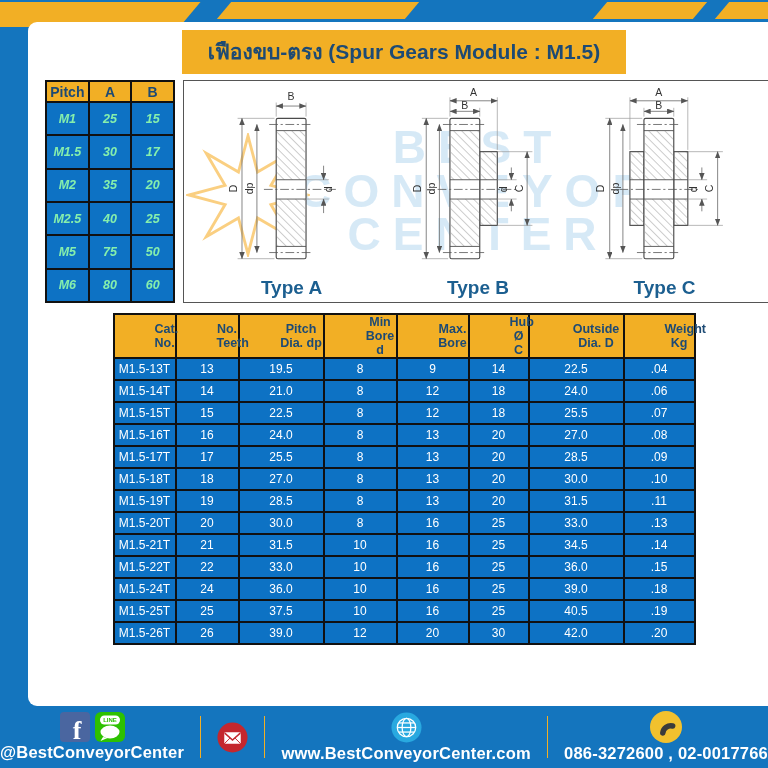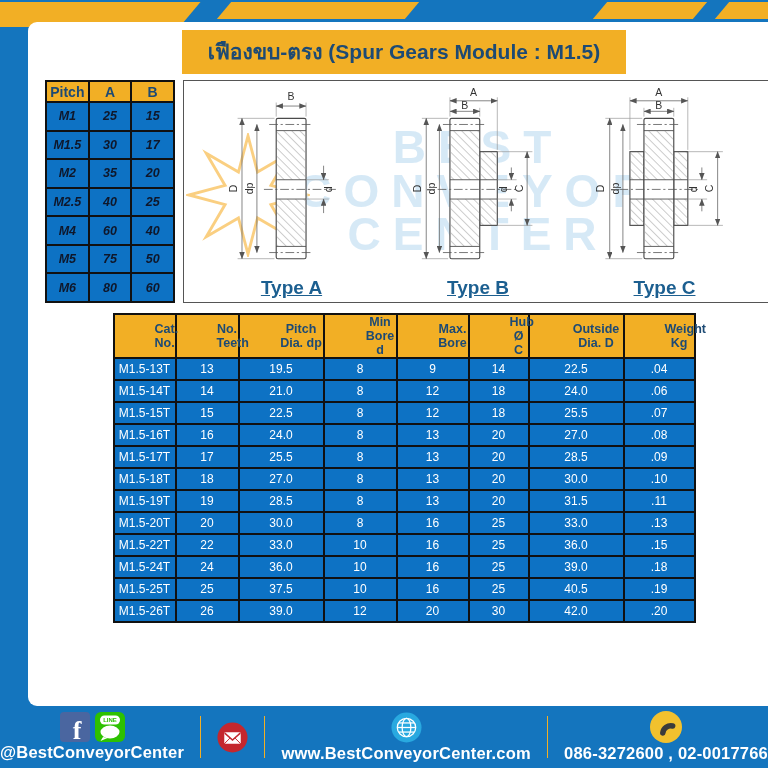--- a/index.html
+++ b/index.html
@@ -26,31 +26,31 @@
   .title-bar{margin:8px auto 0;width:fit-content;max-width:660px;background:var(--accent-yellow);
     color:var(--navy);font-size:21px;font-weight:bold;padding:5px 26px 6px;white-space:nowrap;}
 
   .upper{display:flex;margin:6px 7px 0 17px;height:223px;}
 
   
   table{border-collapse:collapse;}
   .pitch{width:130px;table-layout:fixed;}
   .pitch th,.pitch td{border:2px solid #111;text-align:center;font-weight:bold;}
   .pitch th{background:var(--accent-yellow);color:var(--navy);font-size:14px;height:21px;}
-  .pitch td{background:var(--cell-blue);color:#0f172a;font-size:12.5px;height:20.5px;font-style:italic;}
+  .pitch td{background:var(--cell-blue);color:#86efac;font-size:12.5px;height:20.5px;font-style:italic;}
 
   
   .diagram-box{flex:1;margin-left:8px;border:1.5px solid #555;position:relative;
     display:flex;justify-content:space-evenly;align-items:flex-start;padding-top:4px;overflow:hidden;background:#fff;}
   .wm{position:absolute;inset:0;display:flex;flex-direction:column;justify-content:center;align-items:center;
     color:var(--wm-blue);font-weight:bold;font-size:46px;letter-spacing:12px;line-height:.95;z-index:0;opacity:.75;}
   .wm-star{position:absolute;left:2px;top:52px;z-index:0;opacity:.55;}
   .diagram{position:relative;z-index:1;display:flex;flex-direction:column;align-items:center;}
   .diagram svg.gear{width:158px;height:193px;}
-  .type-label{font-size:19px;font-weight:bold;color:var(--type-blue);margin-top:-1px;text-decoration:underline;}
+  .type-label{font-size:19px;font-weight:bold;color:var(--type-blue);margin-top:-1px;}
 
   
   .spec-wrap{margin-top:10px;display:flex;justify-content:center;}
   .spec{table-layout:fixed;width:581px;}
   .spec th,.spec td{border:2px solid #111;text-align:center;}
   .spec th{background:var(--accent-yellow);color:var(--navy);font-size:12.5px;font-weight:bold;height:25px;padding-left:40px;}
   .spec td{background:var(--cell-blue);color:#fff;font-size:12px;height:20px;line-height:20px;}
 
   
   .footer{position:absolute;bottom:0;left:0;right:0;height:62px;display:flex;align-items:center;
@@ -104,25 +104,20 @@
           </tr>
           <tr>
             <td>M2</td>
             <td>35</td>
             <td>20</td>
           </tr>
           <tr>
             <td>M2.5</td>
             <td>40</td>
             <td>25</td>
-          </tr>
-          <tr>
-            <td>M4</td>
-            <td>60</td>
-            <td>40</td>
           </tr>
           <tr>
             <td>M5</td>
             <td>75</td>
             <td>50</td>
           </tr>
           <tr>
             <td>M6</td>
             <td>80</td>
             <td>60</td>
@@ -391,20 +386,30 @@
             <td>M1.5-20T</td>
             <td>20</td>
             <td>30.0</td>
             <td>8</td>
             <td>16</td>
             <td>25</td>
             <td>33.0</td>
             <td>.13</td>
           </tr>
           <tr>
+            <td>M1.5-21T</td>
+            <td>21</td>
+            <td>31.5</td>
+            <td>10</td>
+            <td>16</td>
+            <td>25</td>
+            <td>34.5</td>
+            <td>.14</td>
+          </tr>
+          <tr>
             <td>M1.5-22T</td>
             <td>22</td>
             <td>33.0</td>
             <td>10</td>
             <td>16</td>
             <td>25</td>
             <td>36.0</td>
             <td>.15</td>
           </tr>
           <tr>

